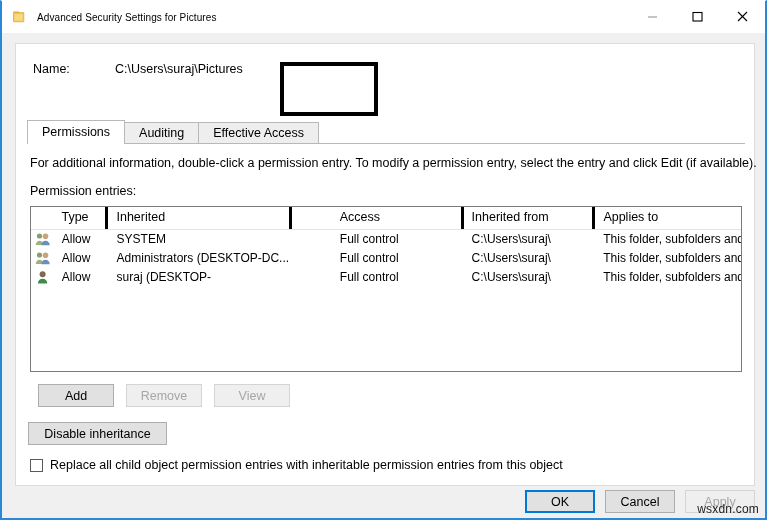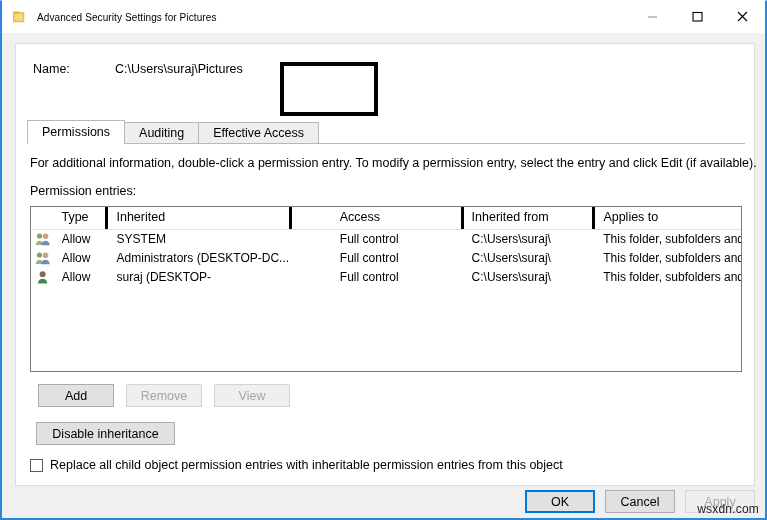--- a/index.html
+++ b/index.html
@@ -254,21 +254,21 @@
     text-align: center;
   }
   .btn.disabled {
     color: #a6a6a6;
     background: #efefef;
     border-color: #d4d4d4;
   }
   #btn-add     { position: absolute; left: 22px;  top: 340px; width: 76px; height: 23px; }
   #btn-remove  { position: absolute; left: 110px; top: 340px; width: 76px; height: 23px; }
   #btn-view    { position: absolute; left: 198px; top: 340px; width: 76px; height: 23px; }
-  #btn-inherit { position: absolute; left: 20px;  top: 378px; width: 139px; height: 23px; }
+  #btn-inherit { position: absolute; left: 12px;  top: 378px; width: 139px; height: 23px; }
 
   
   #replace-row {
     position: absolute;
     left: 14px;
     top: 414px;
     display: flex;
     align-items: center;
     font-size: 12.5px;
     justify-content: flex-end;

